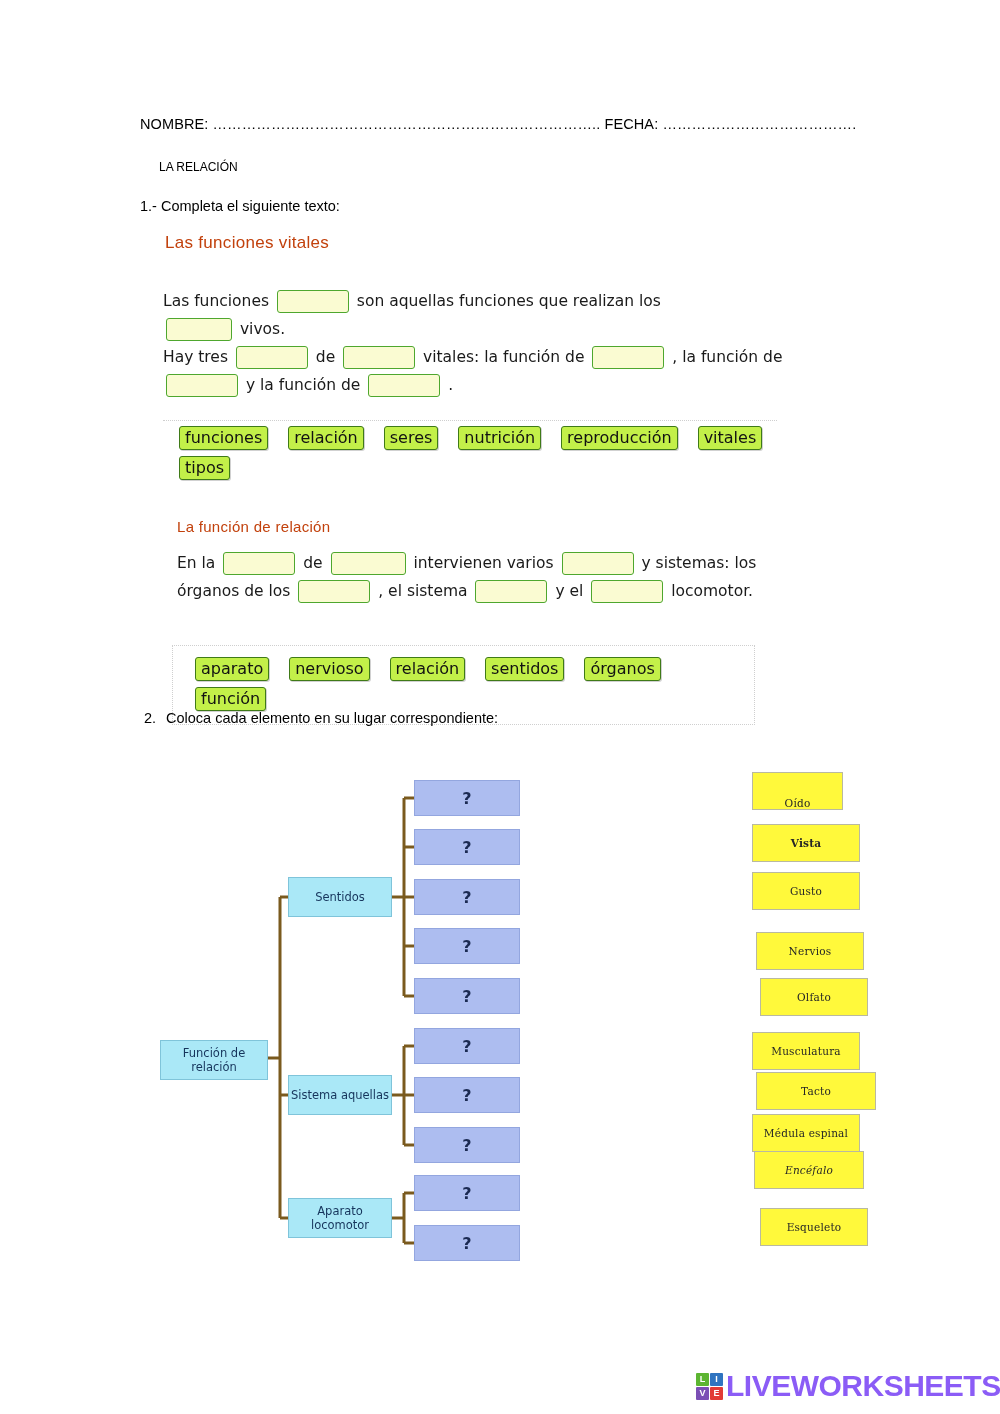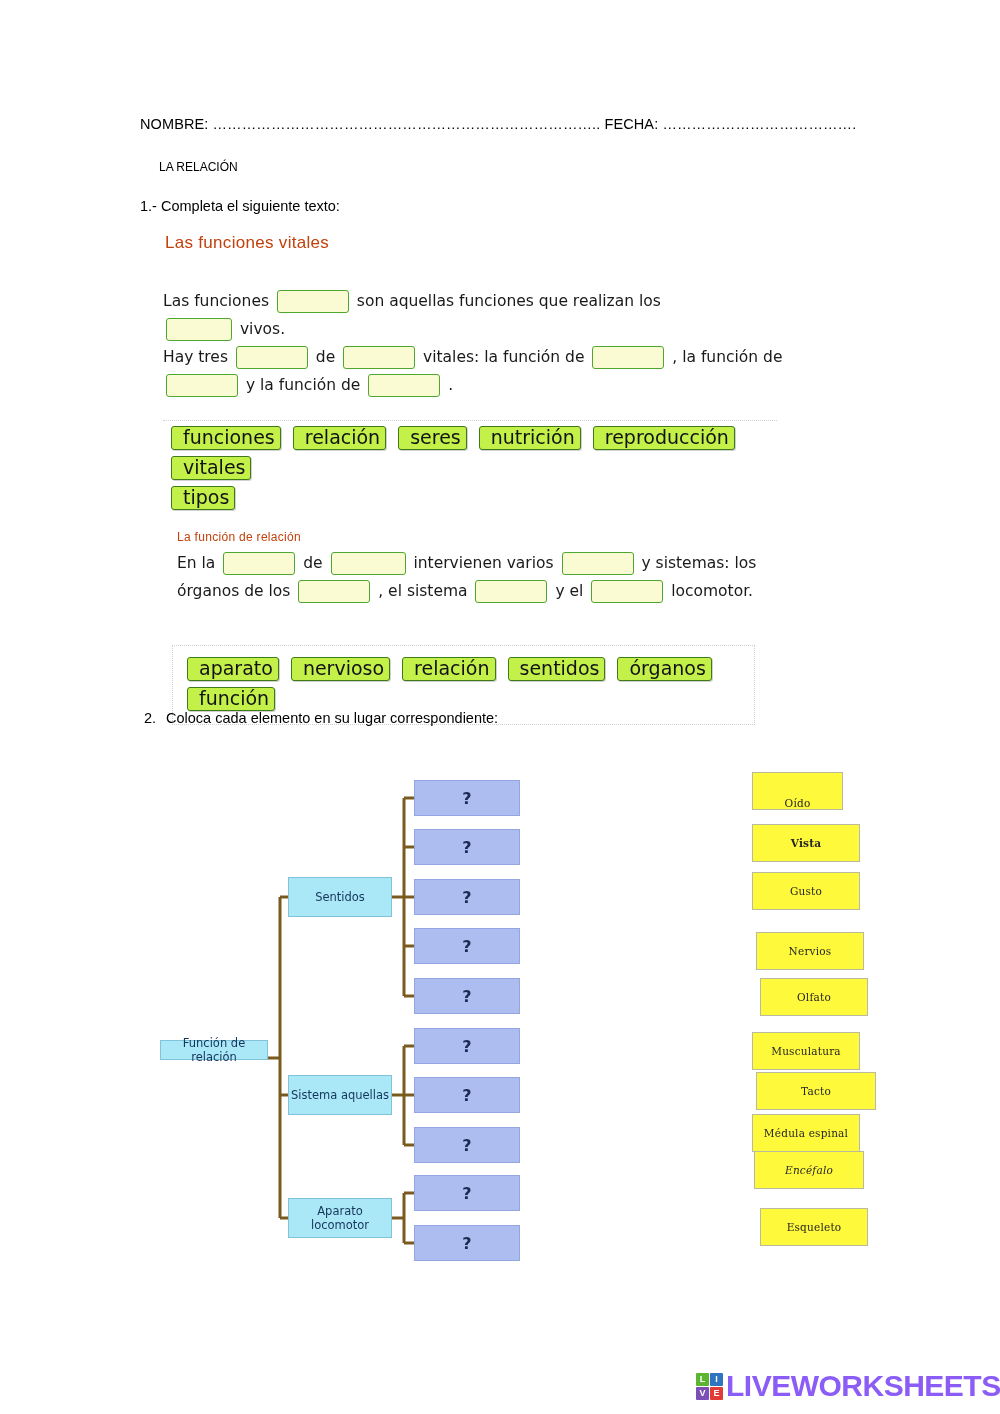--- a/index.html
+++ b/index.html
@@ -42,21 +42,21 @@
 
   
   .sub-head {
     position: absolute;
     font-size: 17px;
     color: #c2410c;
     font-family: Liberation Sans, sans-serif;
     letter-spacing: 0.3px;
   }
   #sub-head-1 { left: 165px; top: 233px; }
-  #sub-head-2 { left: 177px; top: 530px; font-size: 12px; }
+  #sub-head-2 { left: 177px; top: 518px; font-size: 15px; }
 
   
   .para {
     position: absolute;
     font-family: "DejaVu Sans", sans-serif;
     font-size: 15.5px;
     line-height: 28px;
     color: #1a1a1a;
   }
   #para-1 { left: 163px; top: 287px; width: 620px; }
@@ -94,24 +94,24 @@
     width: 583px;
     border: 1px dotted #cfcfcf;
     padding: 8px 4px 10px 6px;
   }
   .chip {
     display: inline-block;
     background: #c3f049;
     border: 1.5px solid #3f7a18;
     border-radius: 3px;
     font-family: "DejaVu Sans", sans-serif;
-    font-size: 19px;
+    font-size: 16px;
     color: #121212;
-    padding: 1px 5px 2px 11px;
-    margin: 3px 4px 3px 8px;
+    padding: 1px 5px 2px 5px;
+    margin: 3px 4px 3px 16px;
     line-height: 19px;
     box-shadow: 1px 1px 0 rgba(0,0,0,0.18);
   }
 
   
   .q2-num {
     position: absolute;
     left: 144px;
     top: 710px;
     font-size: 14.5px;
@@ -263,21 +263,21 @@
     <path d="M404,1095 L414,1095"></path>
     <path d="M404,1145 L414,1145"></path>
 
     <path d="M392,1218 L404,1218"></path>
     <path d="M404,1193 L404,1243"></path>
     <path d="M404,1193 L414,1193"></path>
     <path d="M404,1243 L414,1243"></path>
   </g>
 </svg>
 
-<div class="node node-root" style="left:160px; top:1040px; width:108px; height:20px;">
+<div class="node node-root" style="left:160px; top:1040px; width:108px; height:40px;">
   <span>Función de relación</span>
 </div>
 
 <div class="node node-mid" style="left:288px; top:877px; width:104px; height:40px;">
   <span>Sentidos</span>
 </div>
 <div class="node node-mid" style="left:288px; top:1075px; width:104px; height:40px;">
   <span>Sistema aquellas</span>
 </div>
 <div class="node node-mid" style="left:288px; top:1198px; width:104px; height:40px;">

